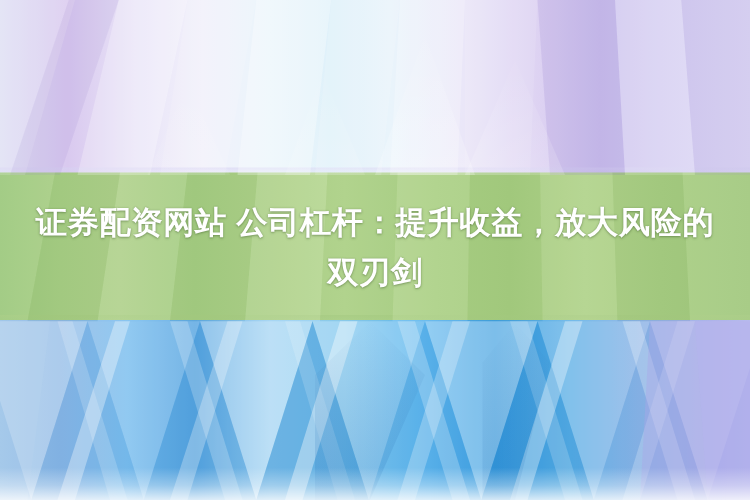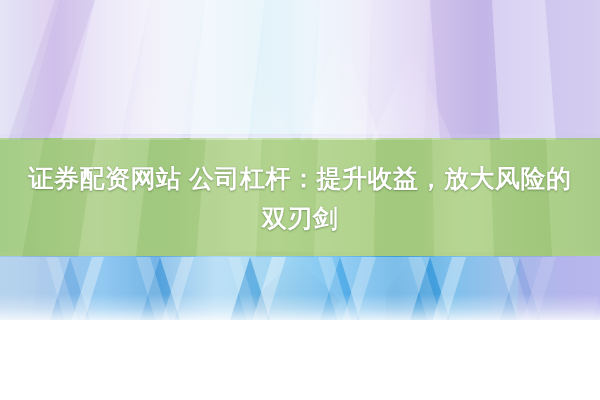--- a/index.html
+++ b/index.html
@@ -7,21 +7,21 @@
     padding: 0;
     background: #ffffff;
   }
   body {
     font-family: "Liberation Sans", "DejaVu Sans", sans-serif;
   }
 
   .banner {
     position: relative;
     width: 600px;
-    height: 320px;
+    height: 400px;
     overflow: hidden;
     background: #be185d;
   }
 
   
   .layer-base {
     position: absolute;
     inset: 0;
   }
 

